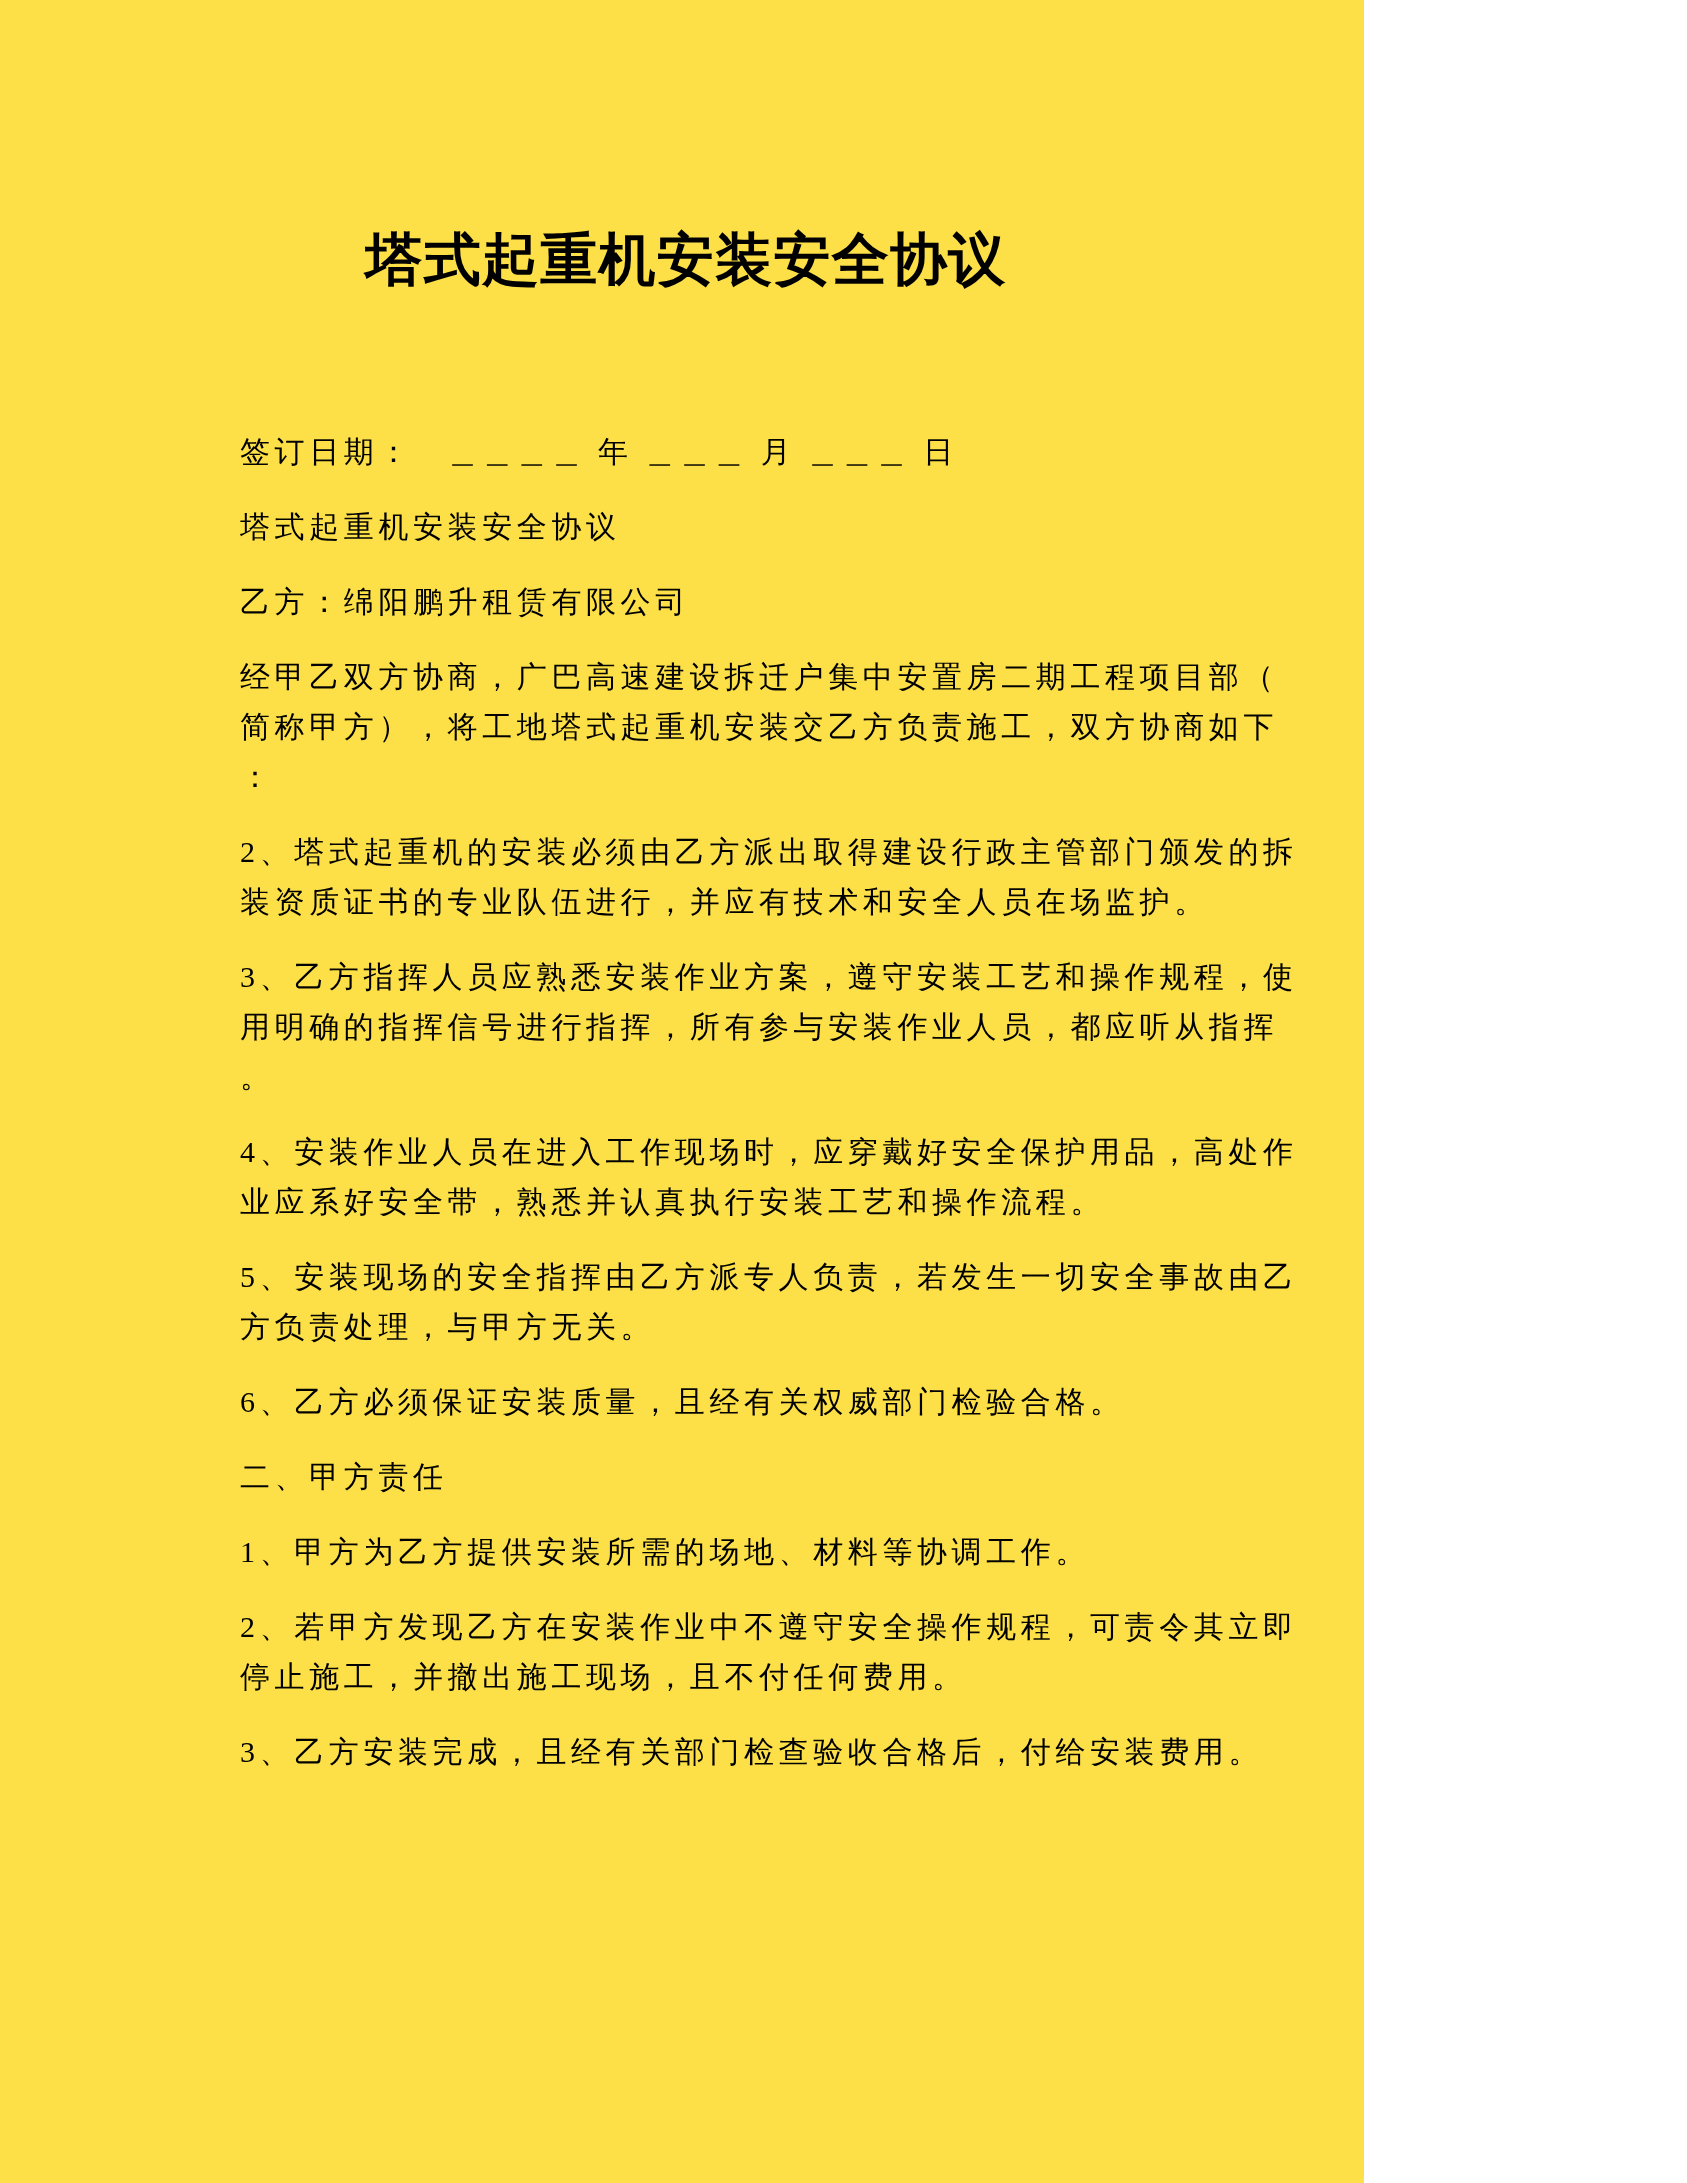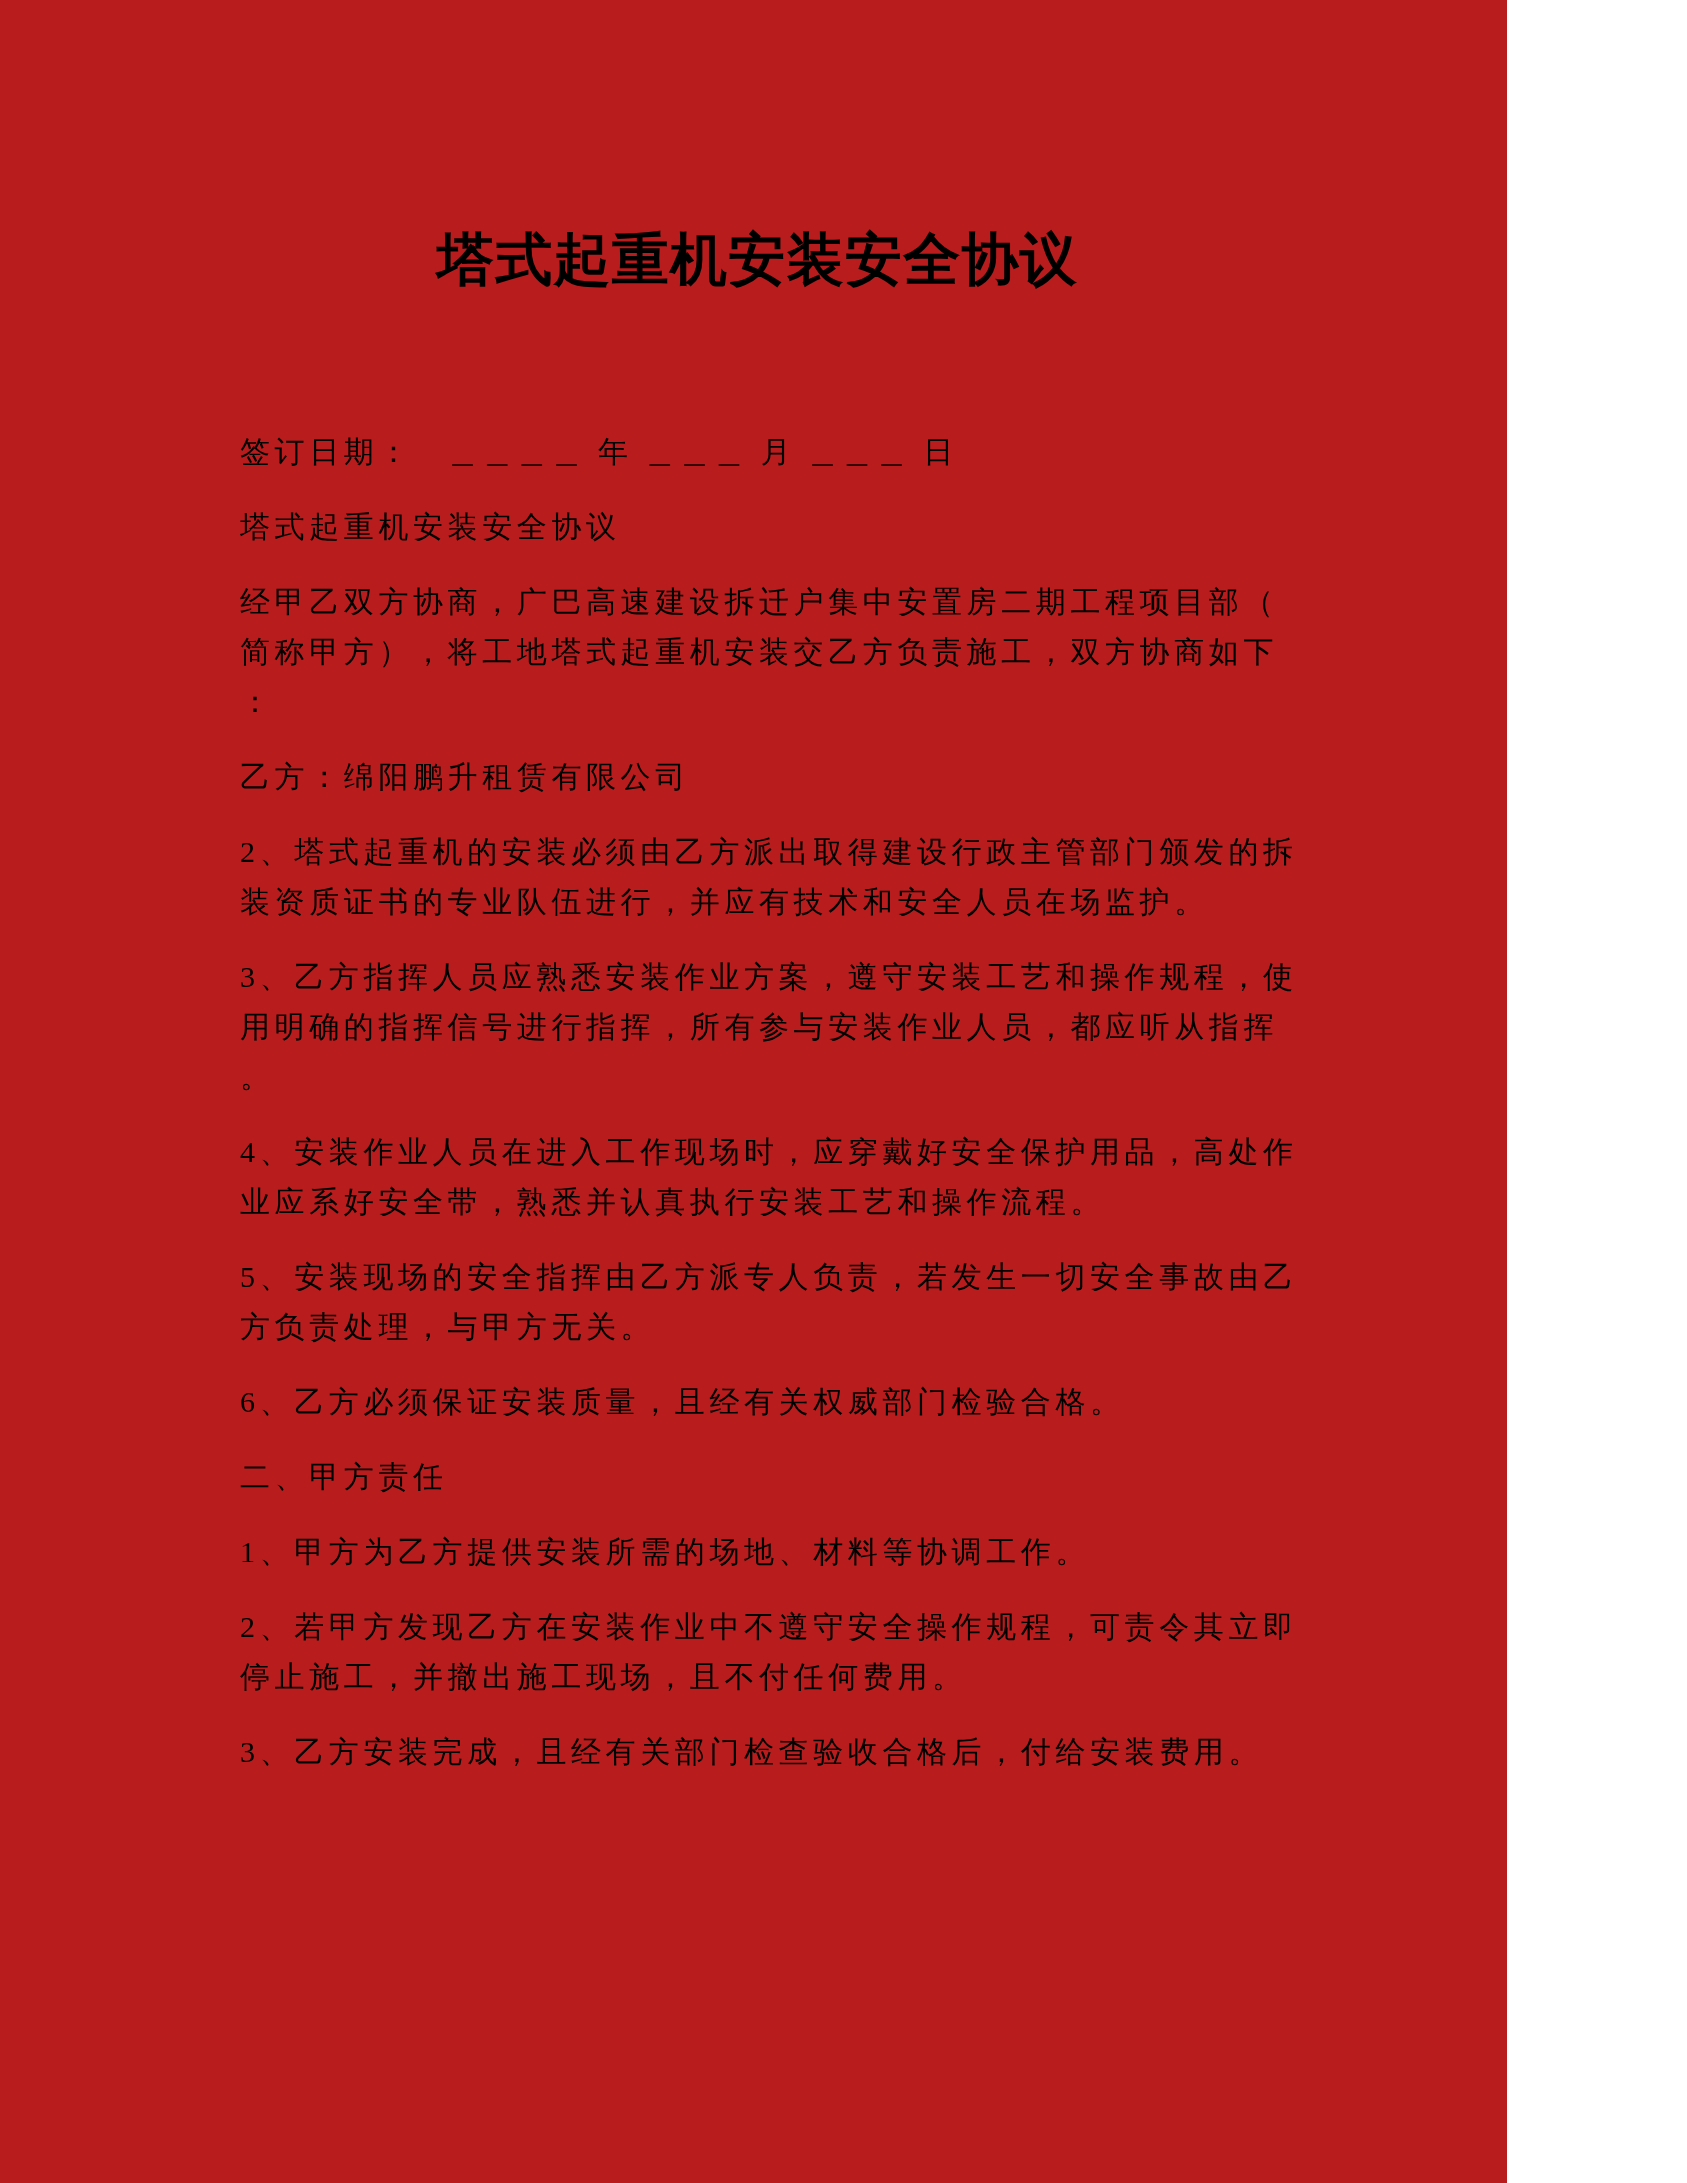--- a/index.html
+++ b/index.html
@@ -2,23 +2,23 @@
 <html lang="zh" style="font-size:10.6px"><head>
 <meta charset="utf-8">
 <style>
   html, body {
     margin: 0;
     padding: 0;
     background: #ffffff;
   }
   .page {
     position: relative;
-    width: 1507px;
+    width: 1364px;
     height: 2183px;
-    background: #b91c1c;
+    background: #fde047;
     color: #000000;
     font-family: "Liberation Serif", "DejaVu Serif", serif;
     box-sizing: border-box;
     padding: 0 232px 0 240px;
     overflow: hidden;
   }
   .doc-title {
     font-size: 57px;
     font-weight: 700;
     text-align: center;
@@ -37,24 +37,24 @@
   }
 </style>
 </head>
 <body>
 
 <main class="page">
   <h1 class="doc-title">塔式起重机安装安全协议</h1>
 
   <p class="para">签订日期：　＿＿＿＿ 年 ＿＿＿ 月 ＿＿＿ 日</p>
   <p class="para">塔式起重机安装安全协议</p>
+  <p class="para">乙方：绵阳鹏升租赁有限公司</p>
   <p class="para">经甲乙双方协商，广巴高速建设拆迁户集中安置房二期工程项目部（
 简称甲方），将工地塔式起重机安装交乙方负责施工，双方协商如下
 ：</p>
-  <p class="para">乙方：绵阳鹏升租赁有限公司</p>
   <p class="para">2、塔式起重机的安装必须由乙方派出取得建设行政主管部门颁发的拆
 装资质证书的专业队伍进行，并应有技术和安全人员在场监护。</p>
   <p class="para">3、乙方指挥人员应熟悉安装作业方案，遵守安装工艺和操作规程，使
 用明确的指挥信号进行指挥，所有参与安装作业人员，都应听从指挥
 。</p>
   <p class="para">4、安装作业人员在进入工作现场时，应穿戴好安全保护用品，高处作
 业应系好安全带，熟悉并认真执行安装工艺和操作流程。</p>
   <p class="para">5、安装现场的安全指挥由乙方派专人负责，若发生一切安全事故由乙
 方负责处理，与甲方无关。</p>
   <p class="para">6、乙方必须保证安装质量，且经有关权威部门检验合格。</p>

